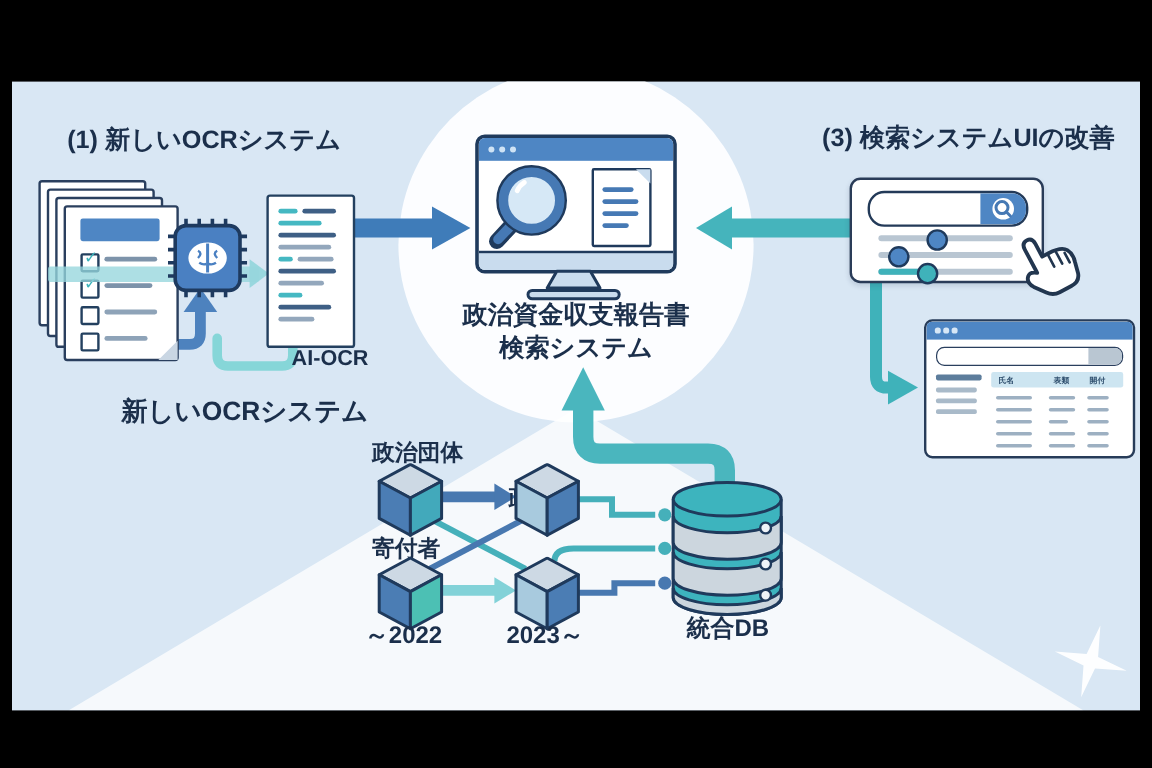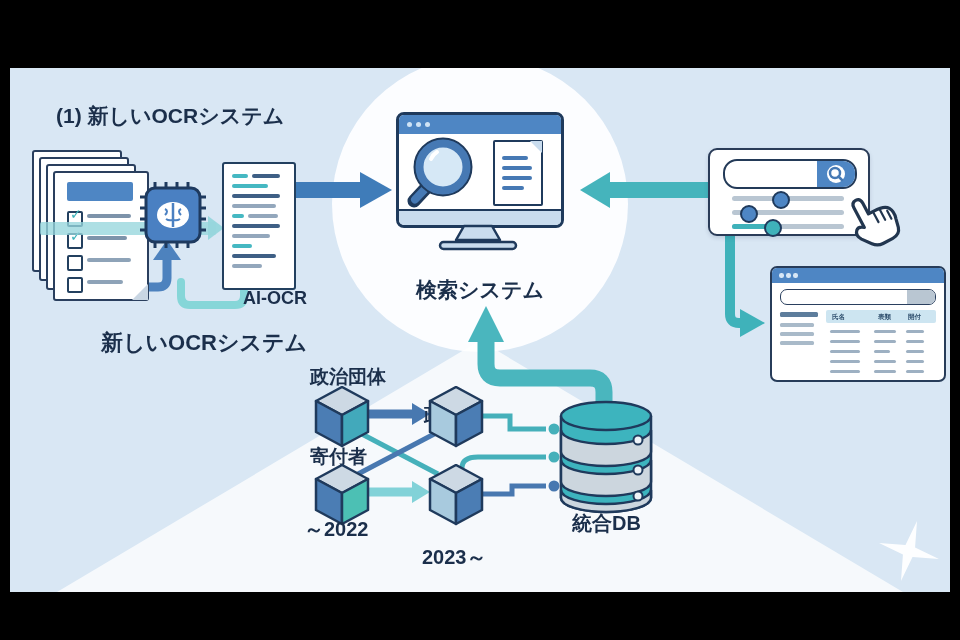--- a/index.html
+++ b/index.html
@@ -162,22 +162,24 @@
         <div class="ln" style="left:7px;top:34px;width:30px;background:#4679b4;"></div>
         <div class="ln" style="left:7px;top:44px;width:22px;background:#4679b4;"></div>
       </div>
       <div class="abs" style="left:0;top:94px;width:100%;height:16px;background:#c9dcee;border-top:2.5px solid #1f3a5c;"></div>
     </div>
     <svg class="abs" style="left:38px;top:112px;" width="92" height="30">
       <path d="M30,2 L58,2 L66,16 L22,16 Z" fill="#c9dcee" stroke="#1f3a5c" stroke-width="2.5" stroke-linejoin="round"></path>
       <rect x="6" y="18" width="76" height="7" rx="3.5" fill="#c9dcee" stroke="#1f3a5c" stroke-width="2.5"></rect>
     </svg>
   </div>
+  <div class="abs ttl t21 ctr" style="left:360px;top:248px;width:240px;">政治資金収支報告書</div>
   <div class="abs ttl t21 ctr" style="left:360px;top:276px;width:240px;">検索システム</div>
 
+  <div class="abs ttl t21 ctr" style="left:672px;top:101px;width:270px;">(3) 検索システムUIの改善</div>
 
   <div class="card" style="left:708px;top:148px;width:158px;height:84px;">
     <div class="abs" style="left:13px;top:9px;width:130px;height:26px;border:2.5px solid #233a58;border-radius:14px;background:#fff;overflow:hidden;">
       <div class="abs" style="right:0;top:0;width:38px;height:100%;background:#4e86c4;">
         <svg width="38" height="26">
           <circle cx="19" cy="13" r="9" fill="#fff"></circle>
           <circle cx="18" cy="12" r="5" fill="none" stroke="#4679b4" stroke-width="2.5"></circle>
           <line x1="21.5" y1="15.5" x2="25" y2="19" stroke="#4679b4" stroke-width="2.5" stroke-linecap="round"></line>
         </svg>
       </div>
@@ -258,21 +260,21 @@
   </svg>
   <svg class="abs" style="left:428px;top:464px;" width="56" height="62">
     <g stroke="#1f3a5c" stroke-width="2.5" stroke-linejoin="round">
       <polygon points="28,1 54,15 28,29 2,15" fill="#cdd9e4"></polygon>
       <polygon points="2,15 28,29 28,60 2,46" fill="#a8cade"></polygon>
       <polygon points="54,15 28,29 28,60 54,46" fill="#4b7db4"></polygon>
     </g>
   </svg>
 
   <div class="abs ttl t20" style="left:304px;top:516px;">～2022</div>
-  <div class="abs ttl t20" style="left:422px;top:516px;margin-top:28px;">2023～</div>
+  <div class="abs ttl t20" style="left:422px;top:516px;">2023～</div>
 
   <svg class="abs" style="left:558px;top:396px;" width="98" height="120">
     <path d="M3,20 L3,102 A45,14 0 0 0 93,102 L93,20" fill="#3db4be" stroke="#1f3a5c" stroke-width="2.5"></path>
     <ellipse cx="48" cy="20" rx="45" ry="14" fill="#3db4be" stroke="#1f3a5c" stroke-width="2.5"></ellipse>
     <path d="M3,34 A45,14 0 0 0 93,34 L93,56 A45,14 0 0 1 3,56 Z" fill="#ccd6de" stroke="#1f3a5c" stroke-width="2.5"></path>
     <path d="M3,64 A45,14 0 0 0 93,64 L93,86 A45,14 0 0 1 3,86 Z" fill="#ccd6de" stroke="#1f3a5c" stroke-width="2.5"></path>
     <path d="M3,94 A45,14 0 0 0 93,94 L93,102 A45,14 0 0 1 3,102 Z" fill="#ccd6de" stroke="#1f3a5c" stroke-width="2.5"></path>
     <circle cx="80" cy="44" r="4.5" fill="#eef3f8" stroke="#1f3a5c" stroke-width="2"></circle>
     <circle cx="80" cy="74" r="4.5" fill="#eef3f8" stroke="#1f3a5c" stroke-width="2"></circle>
     <circle cx="80" cy="100" r="4.5" fill="#eef3f8" stroke="#1f3a5c" stroke-width="2"></circle>

